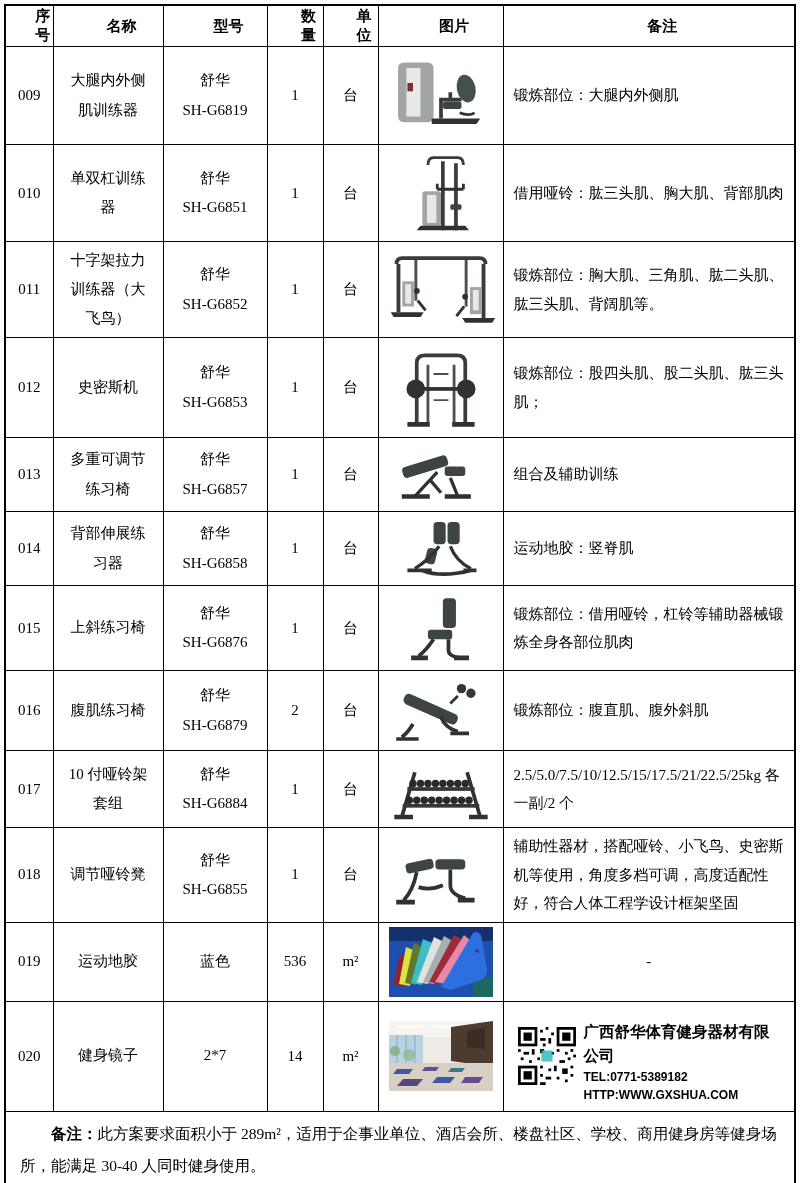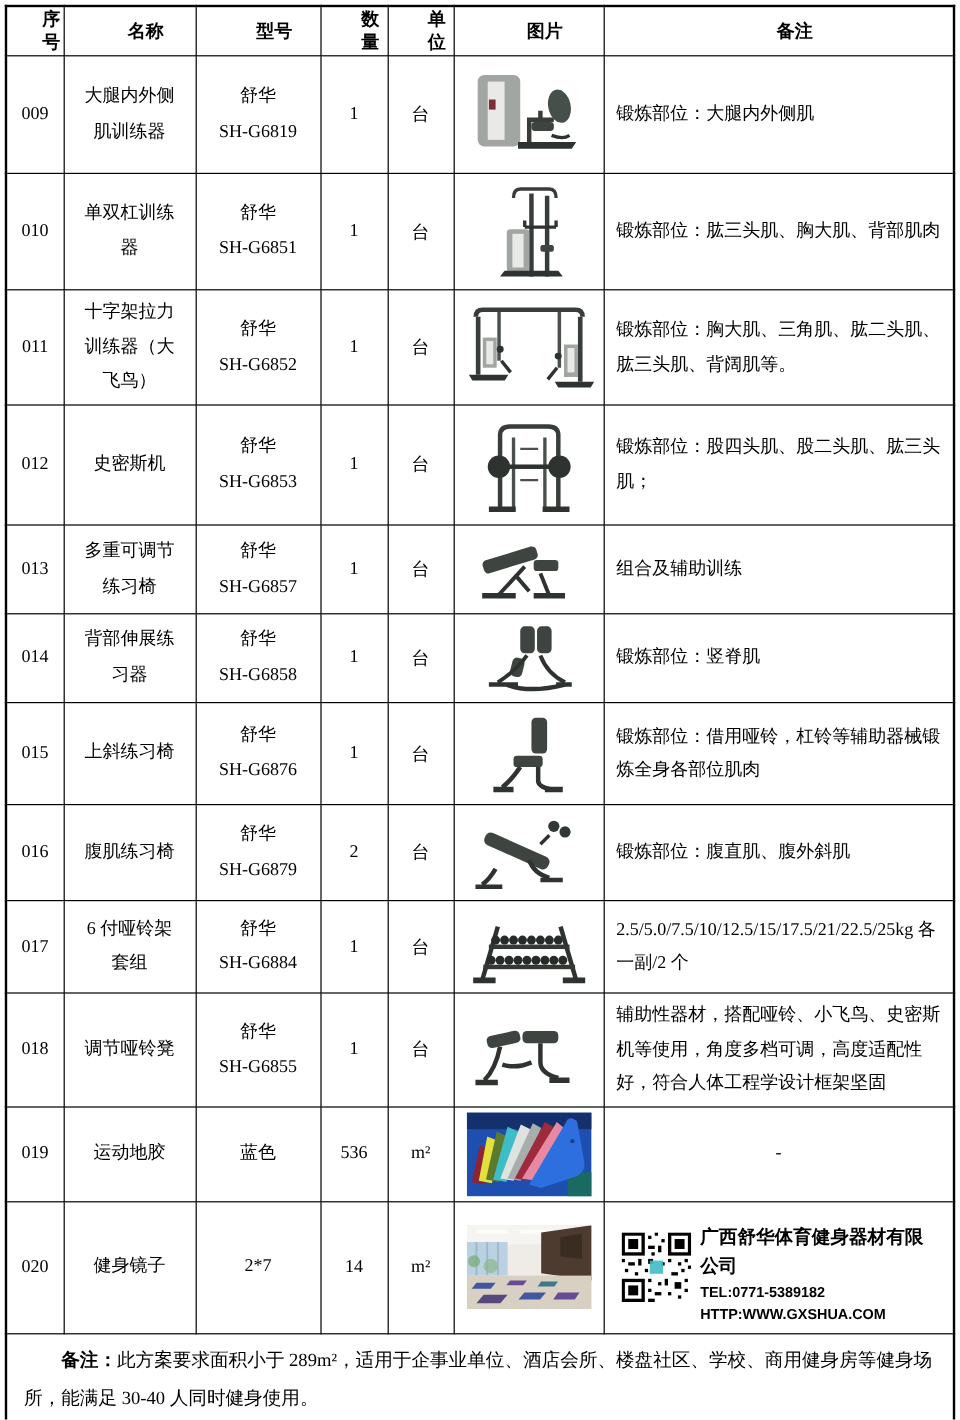--- a/index.html
+++ b/index.html
@@ -84,21 +84,21 @@
       <svg width="112" height="90" viewBox="0 0 120 88">
         <path d="M52 6 h26 M52 6 q-6 0 -6 8 M78 6 q6 0 6 8" stroke="#383d3a" stroke-width="3" fill="none"></path>
         <path d="M62 84 V10 M76 84 V12" stroke="#383d3a" stroke-width="4" fill="none"></path>
         <path d="M56 40 h28 M56 40 v-6 M84 40 v-6" stroke="#2e3330" stroke-width="3" fill="none"></path>
         <rect x="40" y="42" width="20" height="38" rx="3" fill="#a2a6a2"></rect>
         <rect x="45" y="46" width="10" height="30" fill="#e9eae8"></rect>
         <path d="M34 84 h56 l-4 -5 H38 Z" fill="#2e3330"></path>
         <rect x="70" y="56" width="12" height="6" rx="2" fill="#3e4540"></rect>
       </svg>
     </td>
-    <td class="remark">锻炼部位：肱三头肌、胸大肌、背部肌肉</td>
+    <td class="remark">借用哑铃：肱三头肌、胸大肌、背部肌肉</td>
   </tr>
 
   <tr style="height:96px">
     <td>011</td>
     <td class="name">十字架拉力训练器（大飞鸟）</td>
     <td class="model">舒华
 SH-G6852</td>
     <td>1</td>
     <td>台</td>
     <td class="img">
@@ -168,21 +168,21 @@
     <td>台</td>
     <td class="img">
       <svg width="112" height="68" viewBox="0 0 120 70">
         <rect x="52" y="6" width="13" height="24" rx="4" fill="#3e4540"></rect>
         <rect x="67" y="6" width="13" height="24" rx="4" fill="#3e4540"></rect>
         <rect x="44" y="34" width="11" height="17" rx="4" fill="#3e4540" transform="rotate(14 49 42)"></rect>
         <path d="M58 32 q-10 14 -26 24 M70 32 q6 16 22 24" stroke="#2e3330" stroke-width="3.5" fill="none"></path>
         <path d="M24 58 h26 M84 58 h14 M40 58 q20 8 52 0" stroke="#2e3330" stroke-width="4" fill="none"></path>
       </svg>
     </td>
-    <td class="remark">锻炼部位：竖脊肌</td>
+    <td class="remark">运动地胶：竖脊肌</td>
   </tr>
 
   <tr style="height:85px">
     <td>015</td>
     <td class="name">上斜练习椅</td>
     <td class="model">舒华
 SH-G6876</td>
     <td>1</td>
     <td>台</td>
     <td class="img">
@@ -211,21 +211,21 @@
         <path d="M78 22 L70 30" stroke="#2e3330" stroke-width="3" fill="none"></path>
         <path d="M30 52 q-6 10 -12 14 M60 44 q4 12 18 16" stroke="#2e3330" stroke-width="4" fill="none"></path>
         <path d="M12 68 h24 M70 62 h20" stroke="#2e3330" stroke-width="4" fill="none"></path>
       </svg>
     </td>
     <td class="remark">锻炼部位：腹直肌、腹外斜肌</td>
   </tr>
 
   <tr style="height:77px">
     <td>017</td>
-    <td class="name">6 付哑铃架套组</td>
+    <td class="name">10 付哑铃架套组</td>
     <td class="model">舒华
 SH-G6884</td>
     <td>1</td>
     <td>台</td>
     <td class="img">
       <svg width="112" height="72" viewBox="0 0 120 72">
         <path d="M18 66 L32 18 M102 66 L88 18" stroke="#2e3330" stroke-width="4" fill="none"></path>
         <rect x="24" y="34" width="72" height="4" fill="#323834"></rect>
         <rect x="19" y="52" width="82" height="4" fill="#323834"></rect>
         <g fill="#272c29">

